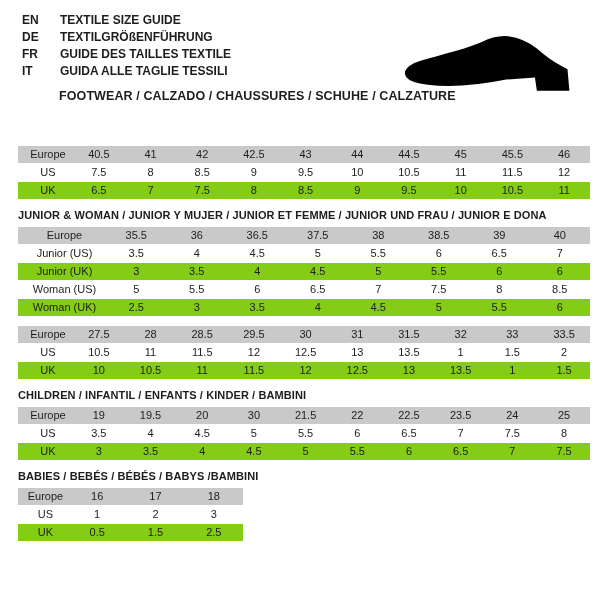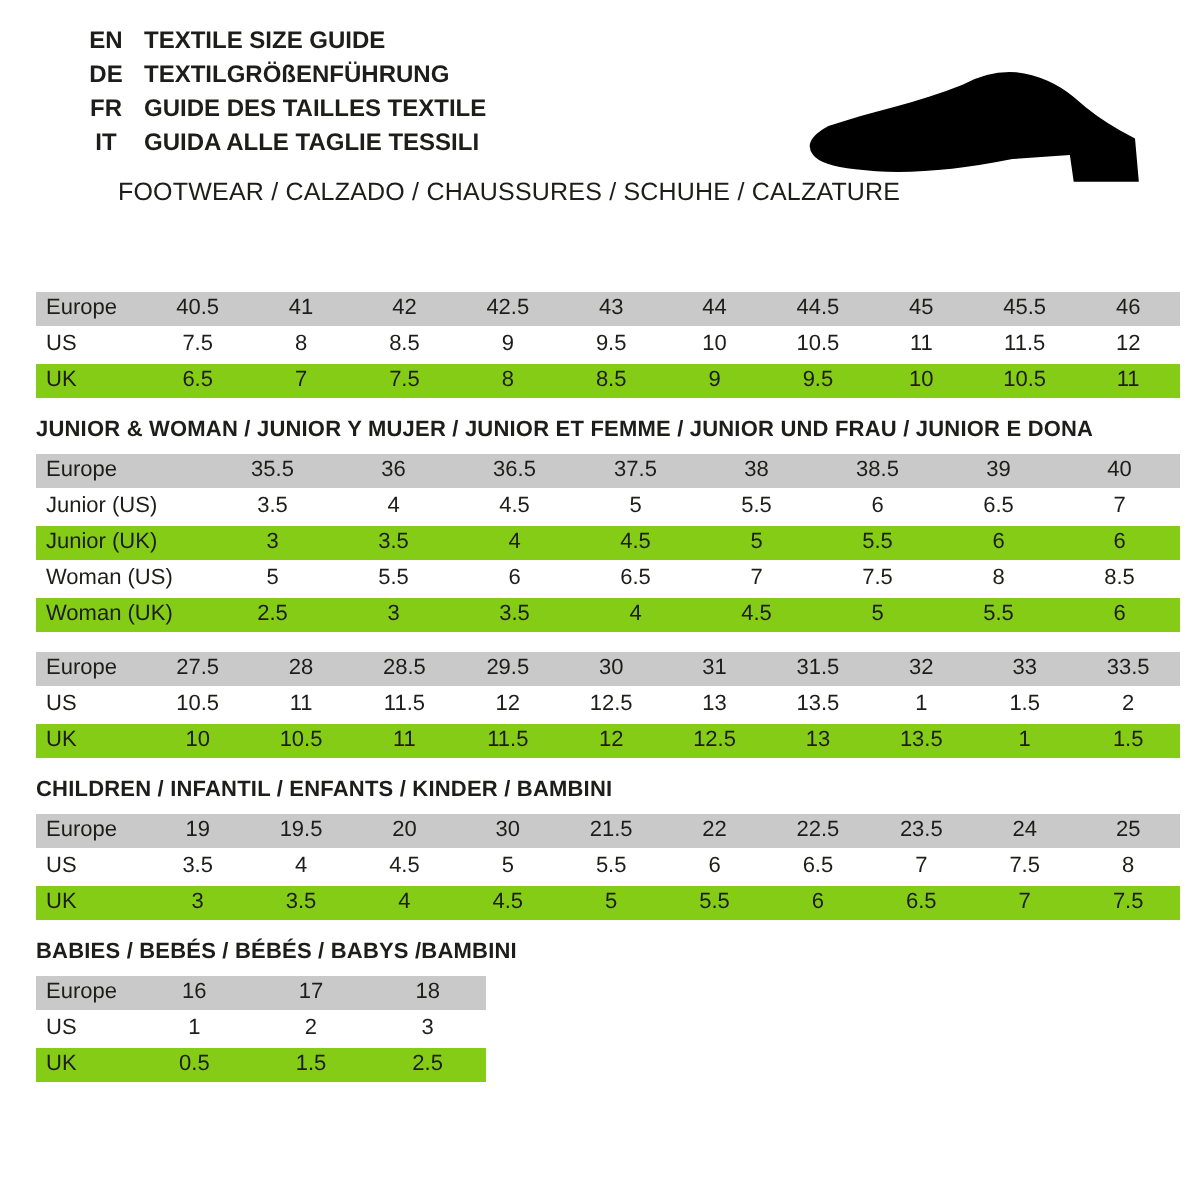--- a/index.html
+++ b/index.html
@@ -2,34 +2,34 @@
 <html><head>
 <meta charset="utf-8">
 <style>
   * { margin:0; padding:0; box-sizing:border-box; }
   html,body { background:#ffffff; }
   .page {
     position:relative; width:600px; height:600px; overflow:hidden;
     background:#ffffff; color:#1d1d1b;
     font-family:"Liberation Sans", sans-serif;
   }
-  .lang-block { padding:12px 0 0 34px;text-align:center; }
+  .lang-block { padding:12px 0 0 22px; }
   .lang-row { display:flex; font-weight:700; font-size:12px; line-height:17px; }
   .lang-code { width:38px; flex:0 0 38px; }
-  .category-heading { margin:9px 0 0 19px; font-size:12.5px; font-weight:400; letter-spacing:0.1px;padding-left:40px; }
+  .category-heading { margin:9px 0 0 19px; font-size:12.5px; font-weight:700; letter-spacing:0.1px;padding-left:40px; }
   .shoe { position:absolute; left:397px; top:31px; }
   #size-tables { margin:43px 0 0 18px; }
   .size-section { margin-bottom:9px; }
   .section-title { font-size:11px; font-weight:700; margin-bottom:6px; letter-spacing:0.1px; }
   table.size-table { border-collapse:collapse; table-layout:fixed; width:572px; }
   table.size-table td {
     font-size:11px; height:17px; line-height:17px; text-align:center;
     padding:0; border-bottom:1px solid #ffffff; overflow:hidden; white-space:nowrap;
   }
-  table.size-table td:first-child { text-align:left; padding-left:5px; }
+  table.size-table td:first-child { text-align:center; padding-left:5px; }
   table.size-table td:first-child { width:55px; }
   table.t-junior_woman td:first-child { width:88px; }
   table.t-babies { width:225px; }
   table.t-babies td:first-child { width:50px; }
   tr.row-head td { background:#c9c9c9; }
   tr.row-alt td  { background:#84cc16; }
 </style>
 </head>
 <body>
 

